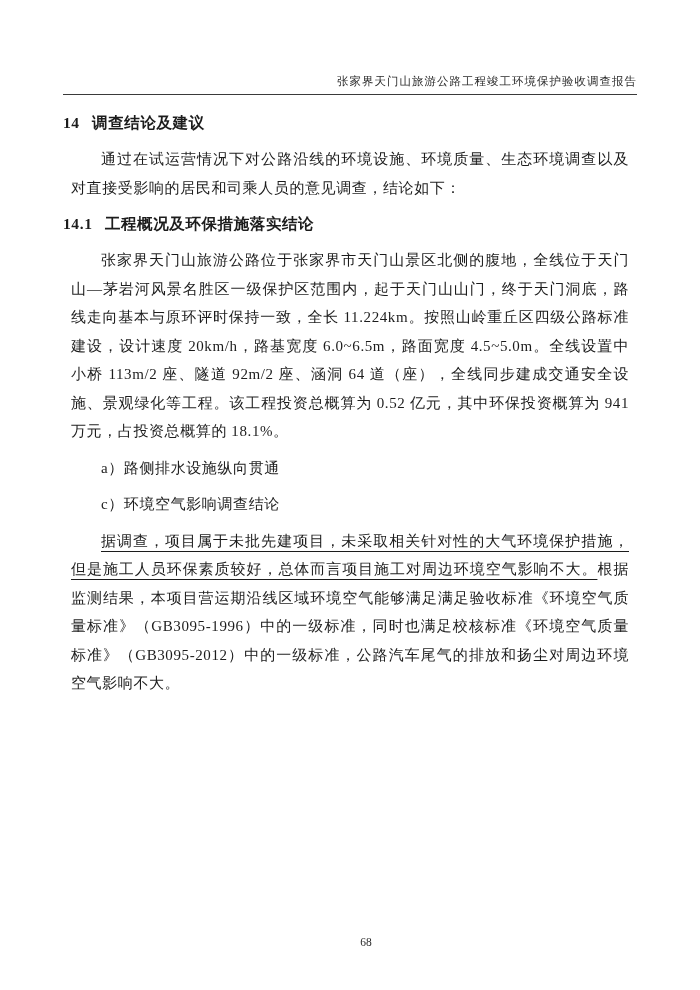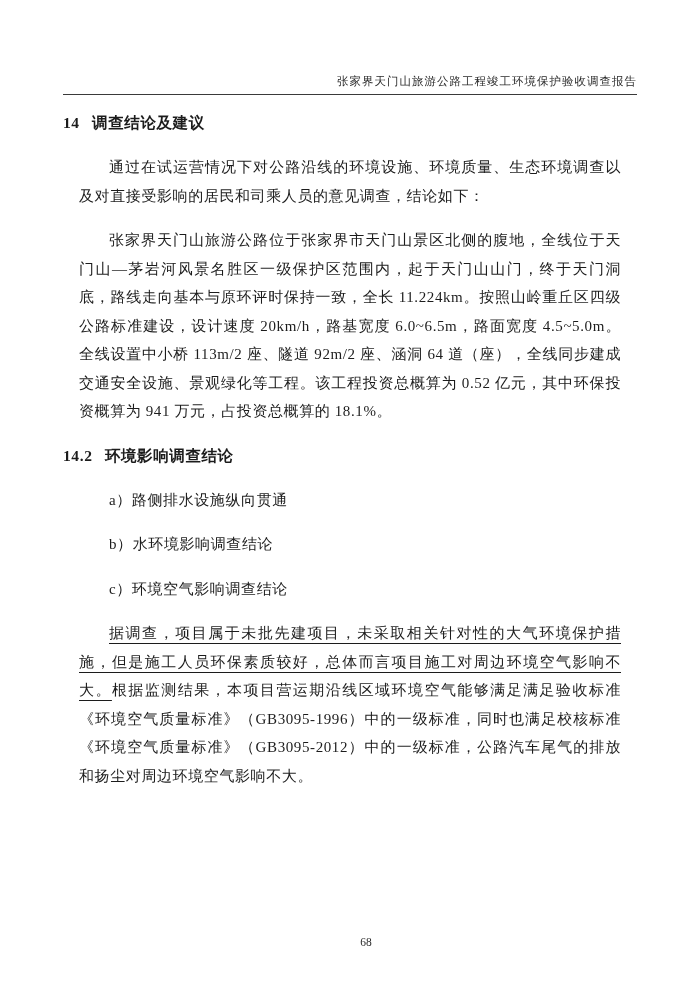--- a/index.html
+++ b/index.html
@@ -29,21 +29,21 @@
   .content { font-size: 15px; line-height: 28.5px; text-align: justify; letter-spacing: 0.6px; }
   h1.sec, h2.sec {
     font-size: 15.5px;
     font-weight: bold;
     margin: 8px 0 4px 0;
     line-height: 28px;
     letter-spacing: 0.6px;
   }
   .h-num { margin-right: 0.8em; }
   p.para {
-    margin: 16px;
+    margin: 8px;
     text-indent: 2em;
     font-family: Liberation Serif, serif;
   }
   .ul-text {
     text-decoration: underline;
     text-decoration-thickness: 1px;
     text-underline-offset: 5px;
   }
   .footer {
     position: absolute;
@@ -62,30 +62,29 @@
 
   <div class="running-title">张家界天门山旅游公路工程竣工环境保护验收调查报告</div>
   <hr class="header-rule">
 
   <div class="content">
 
     <h1 class="sec"><span class="h-num">14</span><span>调查结论及建议</span></h1>
 
     <p class="para">通过在试运营情况下对公路沿线的环境设施、环境质量、生态环境调查以及对直接受影响的居民和司乘人员的意见调查，结论如下：</p>
 
+    <h2 class="sec"><span class="h-num">14.1</span><span>工程概况及环保措施落实结论</span></h2>
 
     <p class="para">张家界天门山旅游公路位于张家界市天门山景区北侧的腹地，全线位于天门山—茅岩河风景名胜区一级保护区范围内，起于天门山山门，终于天门洞底，路线走向基本与原环评时保持一致，全长 11.224km。按照山岭重丘区四级公路标准建设，设计速度 20km/h，路基宽度 6.0~6.5m，路面宽度 4.5~5.0m。全线设置中小桥 113m/2 座、隧道 92m/2 座、涵洞 64 道（座），全线同步建成交通安全设施、景观绿化等工程。该工程投资总概算为 0.52 亿元，其中环保投资概算为 941 万元，占投资总概算的 18.1%。</p>
 
 
-    <h2 class="sec"><span class="h-num">14.2</span><span>环境影响调查结论</span></h2>
 
     <p class="para">a）路侧排水设施纵向贯通</p>
 
 
-    <p class="para">b）水环境影响调查结论</p>
 
 
     <p class="para">c）环境空气影响调查结论</p>
 
     <p class="para"><span class="ul-text">据调查，项目属于未批先建项目，未采取相关针对性的大气环境保护措施，但是施工人员环保素质较好，总体而言项目施工对周边环境空气影响不大。</span><span>根据监测结果，本项目营运期沿线区域环境空气能够满足满足验收标准《环境空气质量标准》（GB3095-1996）中的一级标准，同时也满足校核标准《环境空气质量标准》（GB3095-2012）中的一级标准，公路汽车尾气的排放和扬尘对周边环境空气影响不大。</span></p>
 
   </div>
 
   <div class="footer">
     <span>68</span>

